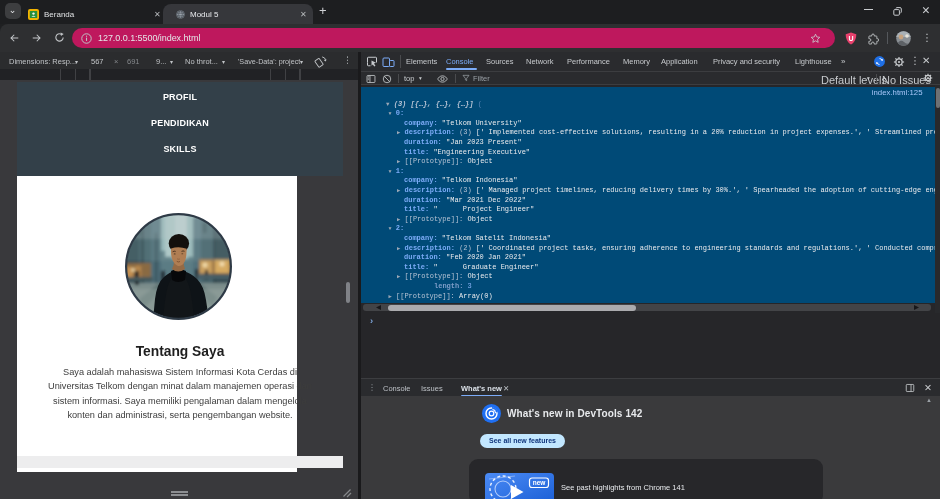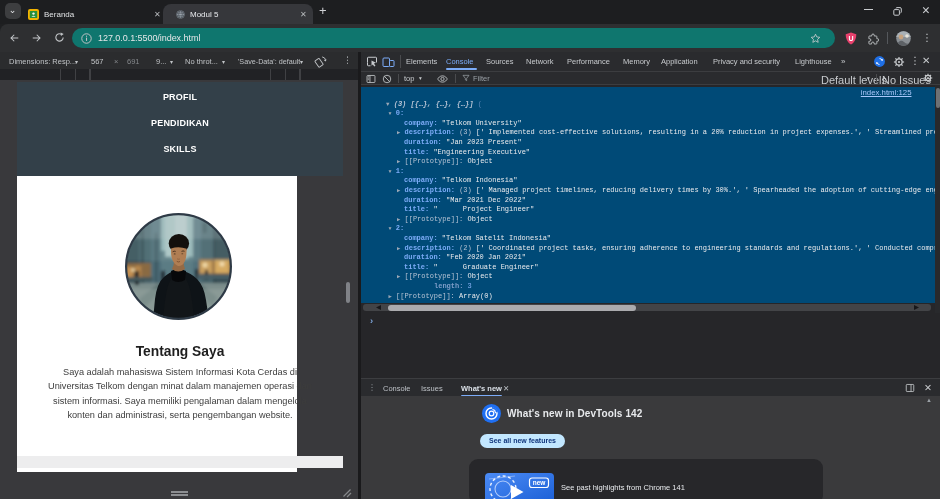--- a/index.html
+++ b/index.html
@@ -7,21 +7,21 @@
   #win{position:relative;width:940px;height:499px;}
   .abs{position:absolute;}
   
   #tabbar{position:absolute;left:0;top:0;width:940px;height:24px;background:#1d1e20;}
   #tabsearch{position:absolute;left:4.5px;top:3px;width:16px;height:16px;background:#3d3e40;border-radius:5px;color:#e4e6e8;font-size:9px;line-height:15px;text-align:center;}
   .tab{position:absolute;top:4px;height:20px;font-size:8px;color:#dfe1e3;}
   #tab2{background:#36373b;border-radius:8px 8px 0 0;}
   .tclose{position:absolute;top:6px;font-size:8px;color:#b6b9bc;}
   
   #addrbar{position:absolute;left:0;top:24px;width:940px;height:28px;background:#2e2f31;border-radius:8px 0 0 0;}
-  #urlpill{position:absolute;left:72px;top:4px;width:763px;height:20px;background:#0f766e;border-radius:10px;color:#e4e6e8;}
+  #urlpill{position:absolute;left:72px;top:4px;width:763px;height:20px;background:#be185d;border-radius:10px;color:#e4e6e8;}
   
   #left{position:absolute;left:0;top:52px;width:358px;height:447px;background:#bef264;}
   #devbar{position:absolute;left:0;top:0;width:358px;height:17px;background:#2b2c2e;color:#c0c3c6;font-size:7.5px;}
   #ruler{position:absolute;left:0;top:17px;width:358px;height:11px;background:#212225;}
   #stage{position:absolute;left:0;top:28px;width:358px;height:419px;background:#39393c;overflow:hidden;}
   #page{position:absolute;left:17px;top:2px;width:280px;height:390px;background:#ffffff;}
   #pghead{position:absolute;left:0;top:0;width:326px;height:94px;background:#334049;}
   .nav{position:absolute;left:0;width:326px;text-align:center;color:#fff;font-weight:bold;font-size:9px;letter-spacing:0.2px;}
   
   #right{position:absolute;left:361px;top:52px;width:579px;height:447px;background:#262629;}
@@ -124,21 +124,21 @@
     <div id="devbar">
       <span class="abs" style="left:9px;top:4.5px;">Dimensions: Resp...</span>
       <span class="abs" style="left:75px;top:5.5px;font-size:6px;">▾</span>
       <span class="abs" style="left:91px;top:4.5px;">567</span>
       <span class="abs" style="left:114px;top:4.5px;color:#85888c;">×</span>
       <span class="abs" style="left:127px;top:4.5px;color:#85888c;">691</span>
       <span class="abs" style="left:156px;top:4.5px;">9...</span>
       <span class="abs" style="left:170px;top:5.5px;font-size:6px;">▾</span>
       <span class="abs" style="left:185px;top:4.5px;">No throt...</span>
       <span class="abs" style="left:222px;top:5.5px;font-size:6px;">▾</span>
-      <span class="abs" style="left:238px;top:4.5px;font-size:7.2px;">'Save-Data': default</span>
+      <span class="abs" style="left:238px;top:4.5px;font-size:7.2px;">'Save-Data': project</span>
       <span class="abs" style="left:300px;top:5.5px;font-size:6px;">▾</span>
       <svg class="abs" style="left:314px;top:2px;" width="14" height="14" viewBox="0 0 24 24">
           <rect x="4" y="9" width="9" height="13" rx="1.5" transform="rotate(-35 8 15)" fill="none" stroke="#c0c3c6" stroke-width="1.6"></rect>
           <path d="M14 5 a7 7 0 0 1 6 6" fill="none" stroke="#c0c3c6" stroke-width="1.6"></path>
           <path d="M21.5 9 L20 13 L17 10.5 Z" fill="#c0c3c6"></path>
         </svg>
       <span class="abs" style="left:343px;top:3px;font-size:9px;">⋮</span>
     </div>
     <div id="ruler">
       <div class="abs" style="left:59.5px;top:0;width:1.6px;height:11px;background:#404144;"></div>
@@ -326,21 +326,21 @@
             <line x1="4" y1="4" x2="6.3" y2="6.3"></line>
             <line x1="13.7" y1="13.7" x2="16" y2="16"></line>
             <line x1="16" y1="4" x2="13.7" y2="6.3"></line>
             <line x1="6.3" y1="13.7" x2="4" y2="16"></line>
           </g>
           <circle cx="10" cy="10" r="1.8" fill="#c7cacd"></circle>
         </svg>
     </div>
     <div id="console">
       <div id="sel">
-        <span class="abs" style="right:23px;top:1px;font-size:7.8px;color:#a8c7fa;text-decoration:underline;">index.html:125</span>
+        <span class="abs" style="right:12px;top:1px;font-size:7.8px;color:#a8c7fa;">index.html:125</span>
         <div class="cl" style="left:25px;top:12.5px;"><span class="arr" style="font-size:5.8px;">▼</span>&nbsp;<i class="g" style="font-weight:bold;">(3) [{…}, {…}, {…}]</i> <span style="color:#5c87b8;">(</span></div>
         <div class="cl" style="left:27.5px;top:22.1px;"><span class="arr" style="font-size:5px;">▼</span>&nbsp;<span class="k">0:</span></div>
         <div class="cl" style="left:43px;top:31.7px;"><span class="k">company:</span> "Telkom University"</div>
         <div class="cl" style="left:36px;top:41.3px;"><span class="arr">▶</span> <span class="k">description:</span> <span class="g">(3)</span> [' Implemented cost-effective solutions, resulting in a 20% reduction in project expenses.', ' Streamlined proje</div>
         <div class="cl" style="left:43px;top:50.9px;"><span class="k">duration:</span> "Jan 2023 Present"</div>
         <div class="cl" style="left:43px;top:60.5px;"><span class="k">title:</span> "Engineering Executive"</div>
         <div class="cl" style="left:36px;top:70.1px;"><span class="arr">▶</span> <span class="g">[[Prototype]]:</span> Object</div>
         <div class="cl" style="left:27.5px;top:79.7px;"><span class="arr" style="font-size:5px;">▼</span>&nbsp;<span class="k">1:</span></div>
         <div class="cl" style="left:43px;top:89.3px;"><span class="k">company:</span> "Telkom Indonesia"</div>
         <div class="cl" style="left:36px;top:98.9px;"><span class="arr">▶</span> <span class="k">description:</span> <span class="g">(3)</span> [' Managed project timelines, reducing delivery times by 30%.', ' Spearheaded the adoption of cutting-edge engin</div>

